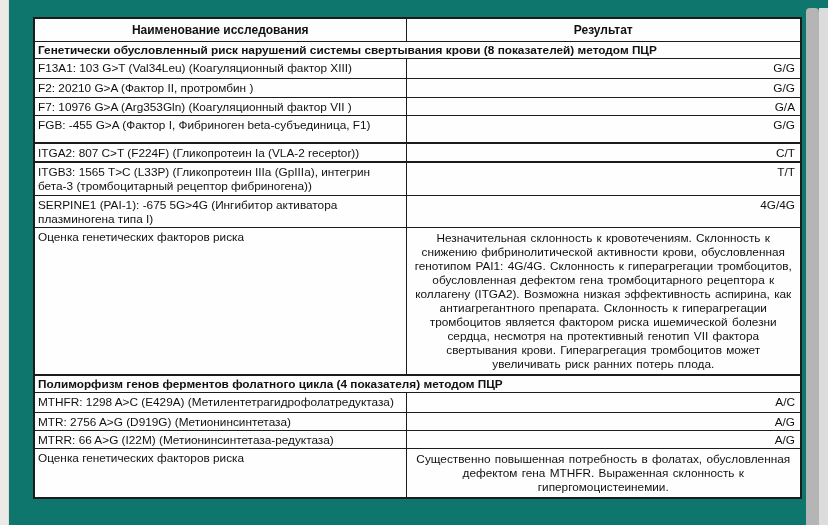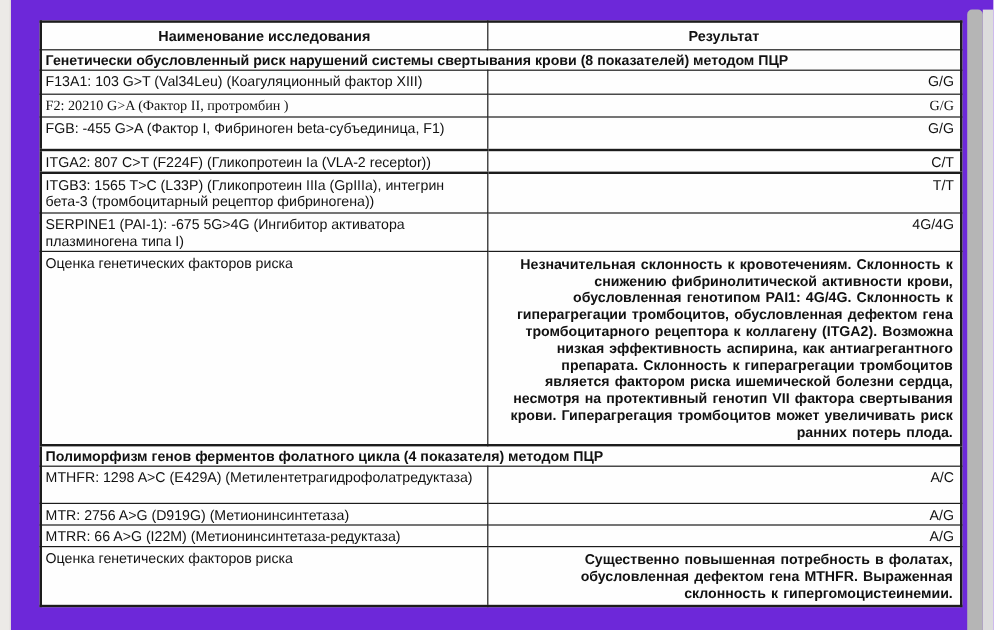--- a/index.html
+++ b/index.html
@@ -1,19 +1,19 @@
 <!DOCTYPE html>
 <html><head>
 <meta charset="utf-8">
 <style>
   * { margin:0; padding:0; box-sizing:border-box; }
   html,body { background:#ffffff; }
   .viewport {
     position:relative; width:828px; height:525px; overflow:hidden;
-    background:#6d28d9; font-family:"Liberation Sans", sans-serif; color:#111;
+    background:#0f766e; font-family:"Liberation Sans", sans-serif; color:#111;
   }
   .edge-left {
     position:absolute; left:0; top:0; width:9px; height:525px;
     background:#eceae7; border-right:1px solid #e0ddda;
   }
   .edge-right-dark {
     position:absolute; left:806px; top:8px; width:13px; height:517px;
     background:#b5b5b5; border-radius:4px 4px 0 0;
   }
   .edge-right-light {
@@ -37,21 +37,21 @@
     height:17px; line-height:13px;
   }
   .name-cell {
     font-size:11.8px; padding:2px 4px 1px 3px; line-height:14px;
     overflow:hidden;
   }
   .result-cell {
     font-size:11.8px; text-align:right; padding:2px 5px 1px; line-height:14px;
   }
   .result-cell.long {
-    line-height:14px; padding:3px 6px; word-spacing:1px;font-weight:bold;
+    text-align:center; line-height:14px; padding:3px 6px; word-spacing:1px;
   }
   tr.bt2 td { border-top-width:2px; }
 </style>
 </head>
 <body>
 
 <div class="viewport">
   <div class="edge-left"></div>
   <div class="edge-right-dark"></div>
   <div class="edge-right-light"></div>
@@ -68,23 +68,27 @@
       </tr>
     </thead>
     <tbody id="tbody">
         <tr>
           <td colspan="2" class="section-cell">Генетически обусловленный риск нарушений системы свертывания крови (8 показателей) методом ПЦР</td>
         </tr>
         <tr style="height: 20px;">
           <td class="name-cell">F13A1: 103 G&gt;T (Val34Leu) (Коагуляционный фактор XIII)</td>
           <td class="result-cell">G/G</td>
         </tr>
-        <tr style="height: 19px; font-family: Liberation Serif, serif;">
+        <tr style="height: 19px;">
           <td class="name-cell">F2: 20210 G&gt;A (Фактор II, протромбин )</td>
           <td class="result-cell">G/G</td>
+        </tr>
+        <tr style="height: 18px;">
+          <td class="name-cell">F7: 10976 G&gt;A (Arg353Gln) (Коагуляционный фактор VII )</td>
+          <td class="result-cell">G/A</td>
         </tr>
         <tr style="height: 28px;">
           <td class="name-cell">FGB: -455 G&gt;A (Фактор I, Фибриноген beta-субъединица, F1)</td>
           <td class="result-cell">G/G</td>
         </tr>
         <tr class="bt2" style="height: 18px;">
           <td class="name-cell">ITGA2: 807 C&gt;T (F224F) (Гликопротеин Ia (VLA-2 receptor))</td>
           <td class="result-cell">C/T</td>
         </tr>
         <tr class="bt2" style="height: 33px;">
@@ -95,21 +99,21 @@
           <td class="name-cell">SERPINE1 (PAI-1): -675 5G&gt;4G (Ингибитор активатора плазминогена типа I)</td>
           <td class="result-cell">4G/4G</td>
         </tr>
         <tr style="height: 141px;">
           <td class="name-cell">Оценка генетических факторов риска</td>
           <td class="result-cell long">Незначительная склонность к кровотечениям. Склонность к снижению фибринолитической активности крови, обусловленная генотипом PAI1: 4G/4G. Склонность к гиперагрегации тромбоцитов, обусловленная дефектом гена тромбоцитарного рецептора к коллагену (ITGA2). Возможна низкая эффективность аспирина, как антиагрегантного препарата. Склонность к гиперагрегации тромбоцитов является фактором риска ишемической болезни сердца, несмотря на протективный генотип VII фактора свертывания крови. Гиперагрегация тромбоцитов может увеличивать риск ранних потерь плода.</td>
         </tr>
         <tr class="bt2">
           <td colspan="2" class="section-cell">Полиморфизм генов ферментов фолатного цикла (4 показателя) методом ПЦР</td>
         </tr>
-        <tr style="height: 31px;">
+        <tr style="height: 20px;">
           <td class="name-cell">MTHFR: 1298 A&gt;C (E429A) (Метилентетрагидрофолатредуктаза)</td>
           <td class="result-cell">A/C</td>
         </tr>
         <tr style="height: 18px;">
           <td class="name-cell">MTR: 2756 A&gt;G (D919G) (Метионинсинтетаза)</td>
           <td class="result-cell">A/G</td>
         </tr>
         <tr style="height: 16px;">
           <td class="name-cell">MTRR: 66 A&gt;G (I22M) (Метионинсинтетаза-редуктаза)</td>
           <td class="result-cell">A/G</td>

